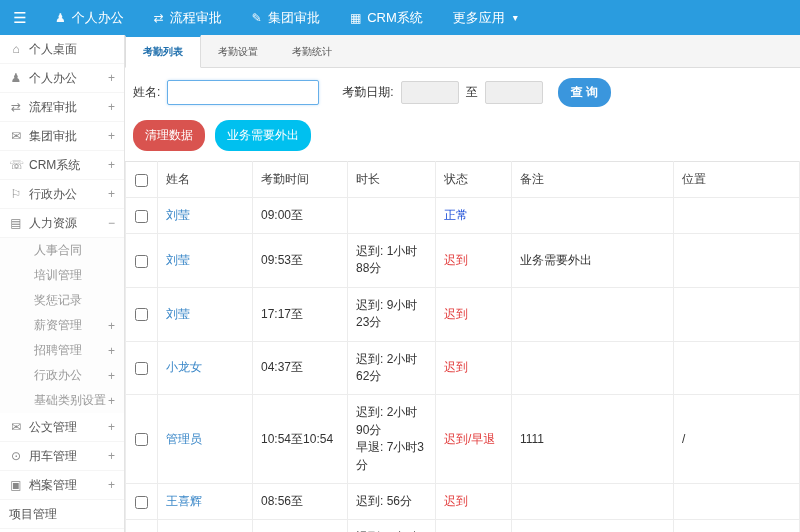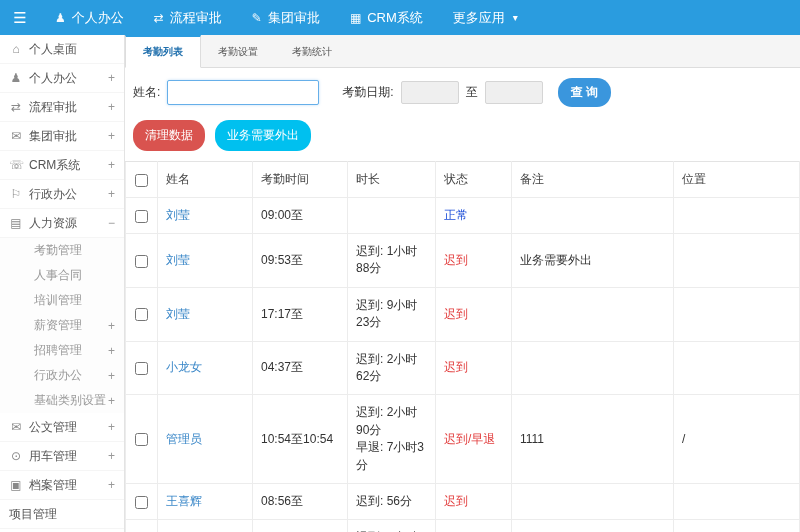--- a/index.html
+++ b/index.html
@@ -120,27 +120,27 @@
           <span class="side-label" data-interactable="false">行政办公</span>
           <span class="side-expand" data-interactable="false">+</span>
         </div>
         <div class="side-item" data-interactable="true">
           <span class="side-ic" data-interactable="false">▤</span>
           <span class="side-label" data-interactable="false">人力资源</span>
           <span class="side-expand" data-interactable="false">−</span>
         </div>
         <div class="side-children" data-interactable="false">
           <div class="side-child" data-interactable="true">
-            <span class="side-label" data-interactable="false">考勤管理</span>
-          </div>
-          <div class="side-child" data-interactable="true">
             <span class="side-label" data-interactable="false">人事合同</span>
           </div>
           <div class="side-child" data-interactable="true">
             <span class="side-label" data-interactable="false">培训管理</span>
+          </div>
+          <div class="side-child" data-interactable="true">
+            <span class="side-label" data-interactable="false">奖惩记录</span>
           </div>
           <div class="side-child" data-interactable="true">
             <span class="side-label" data-interactable="false">薪资管理</span>
             <span class="side-expand" data-interactable="false">+</span>
           </div>
           <div class="side-child" data-interactable="true">
             <span class="side-label" data-interactable="false">招聘管理</span>
             <span class="side-expand" data-interactable="false">+</span>
           </div>
           <div class="side-child" data-interactable="true">

